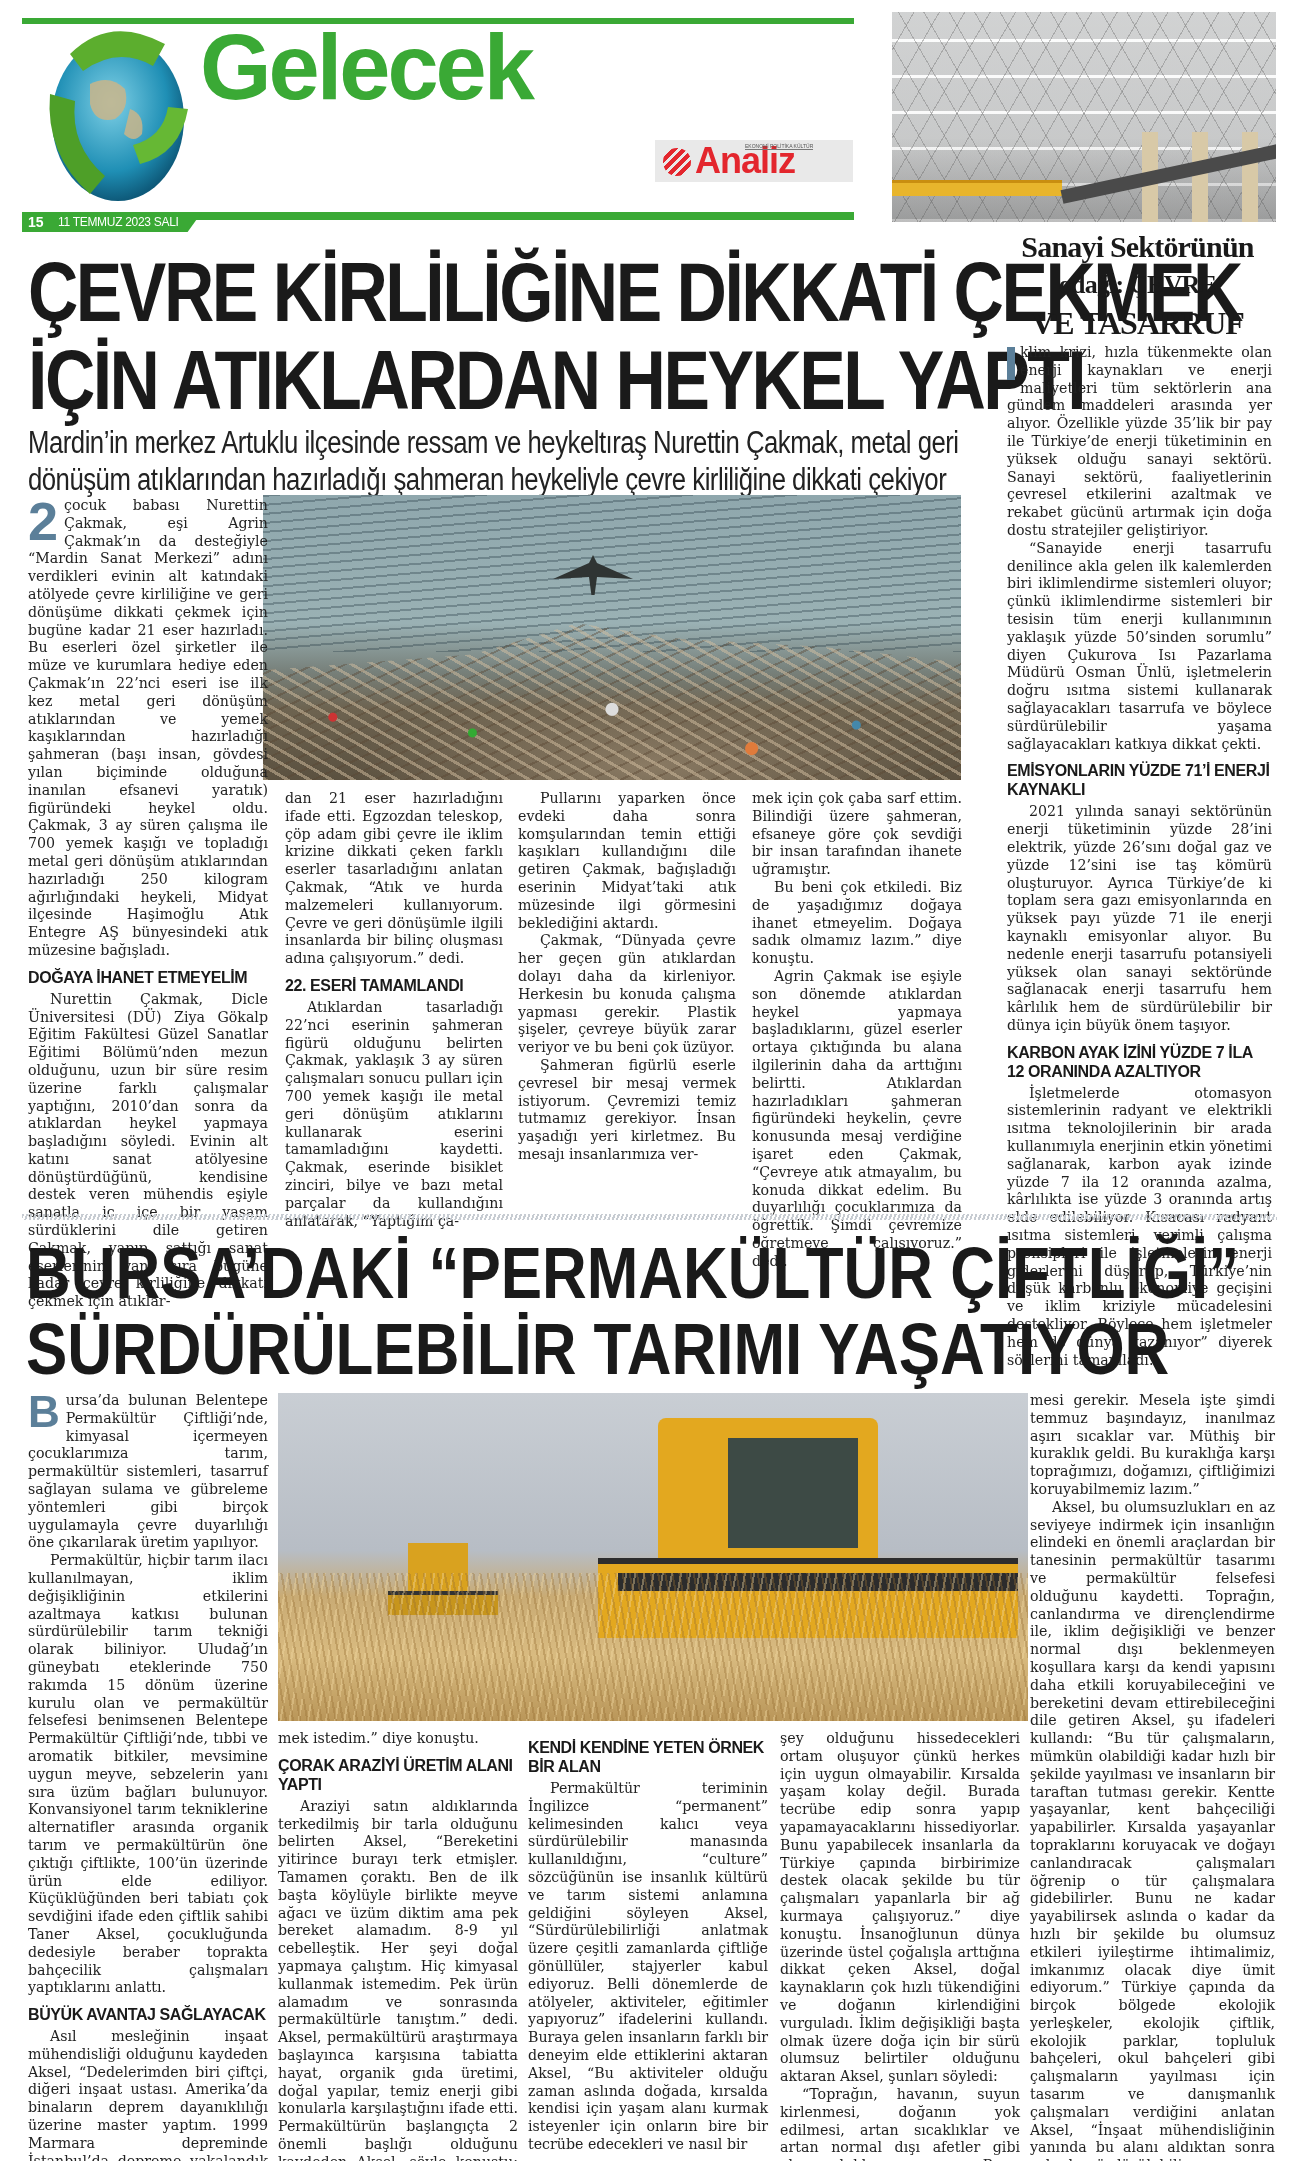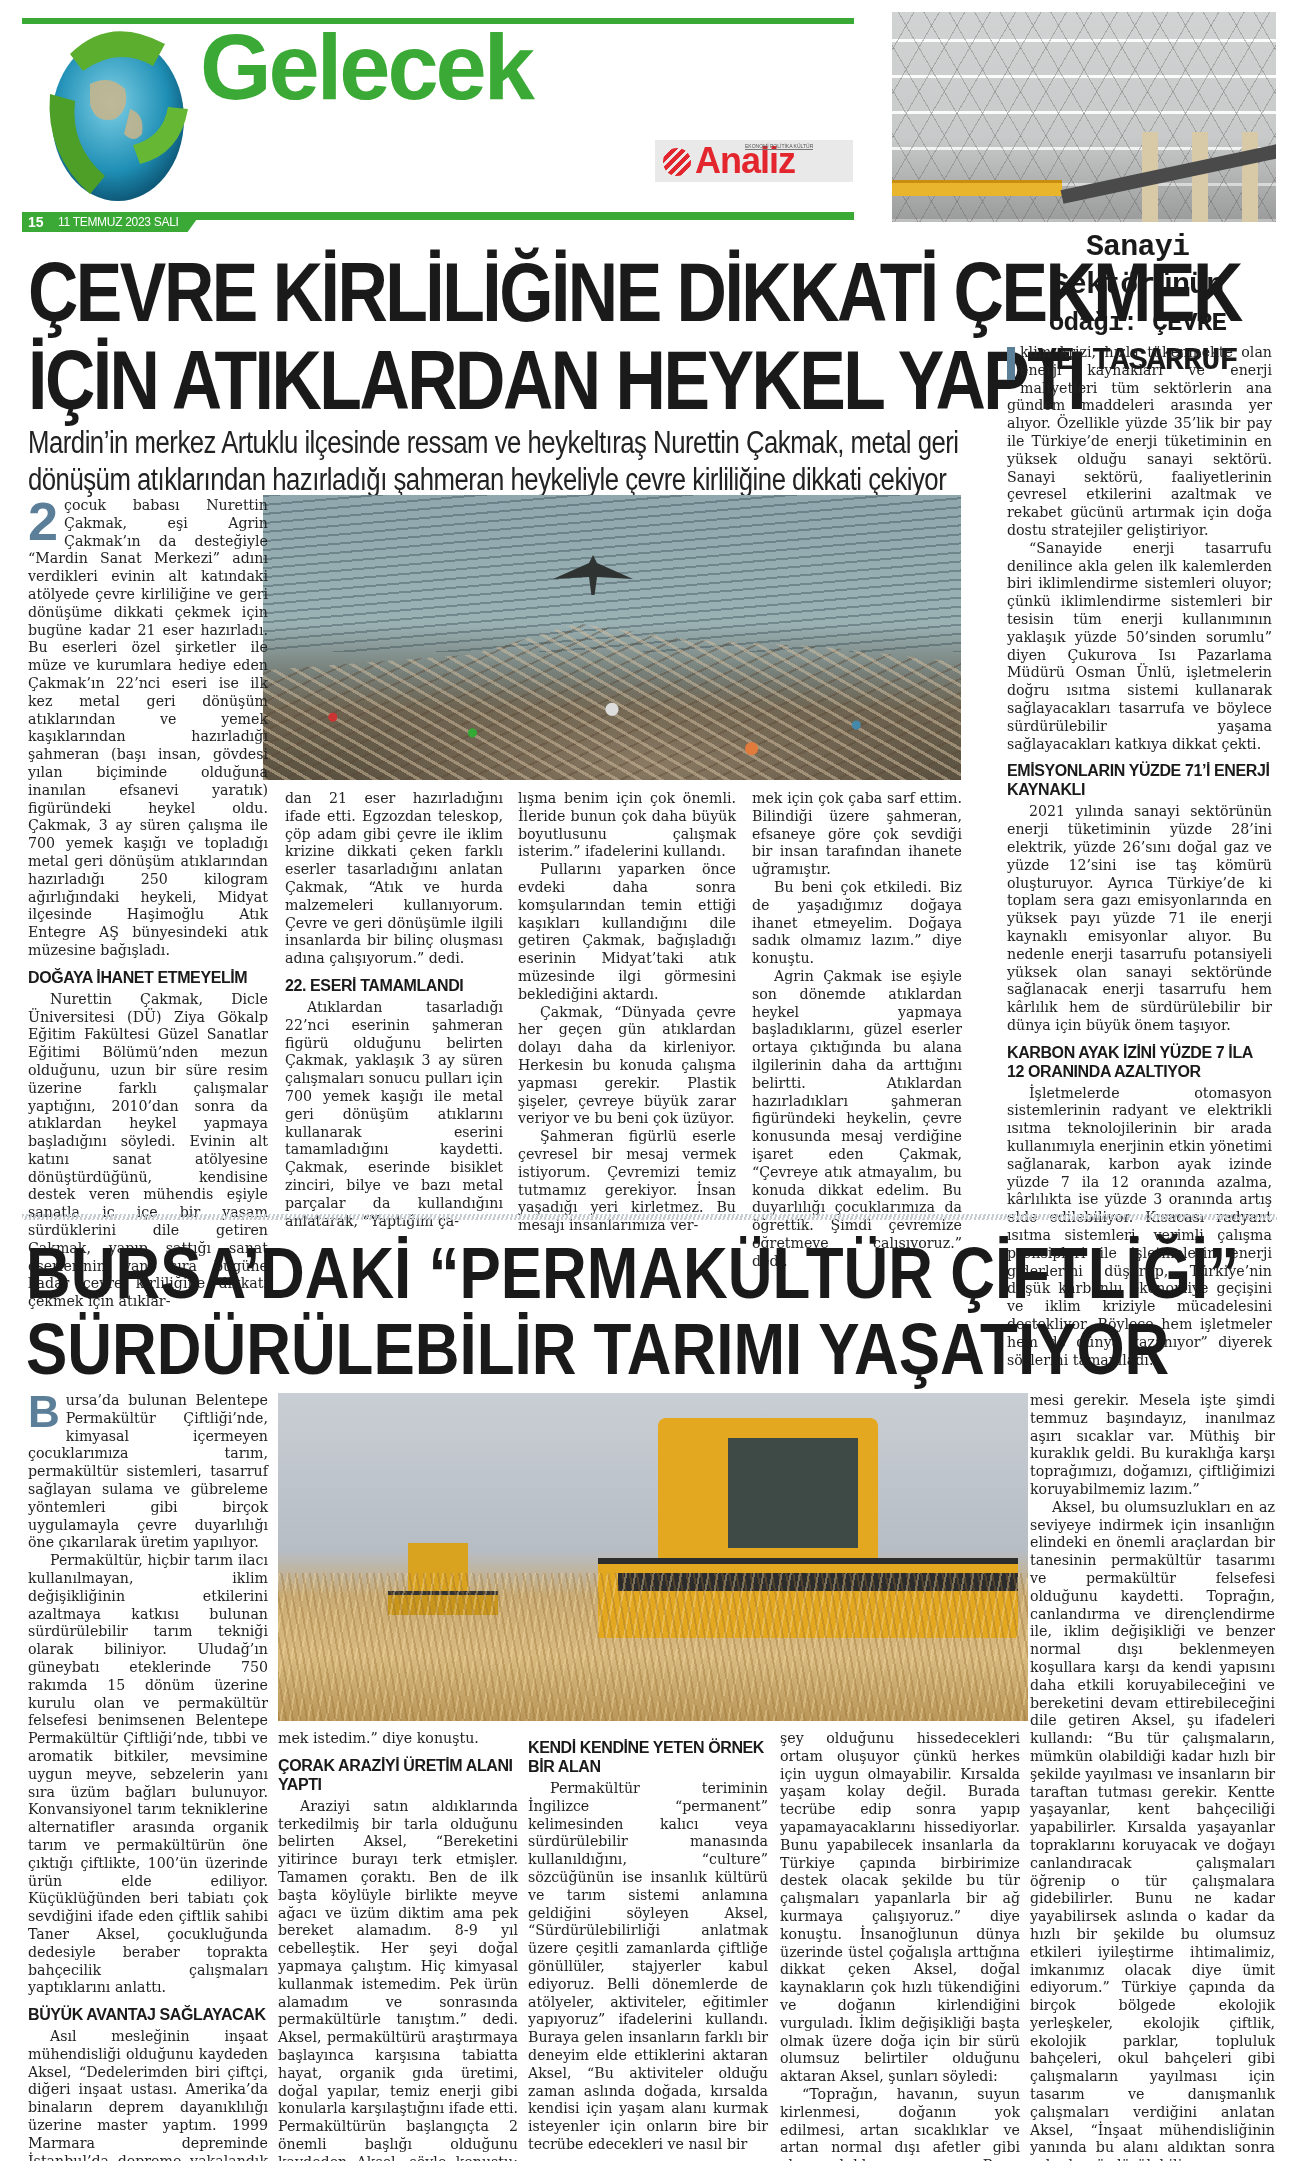--- a/index.html
+++ b/index.html
@@ -54,21 +54,21 @@
       radial-gradient(circle at 10% 60%, #c33 0 4px, transparent 5px),
       radial-gradient(circle at 30% 70%, #3a3 0 4px, transparent 5px),
       radial-gradient(circle at 50% 55%, #ddd 0 6px, transparent 7px),
       radial-gradient(circle at 70% 80%, #e07b3b 0 6px, transparent 7px),
       radial-gradient(circle at 85% 65%, #48a 0 4px, transparent 5px),
       repeating-linear-gradient(30deg, rgba(210,190,160,.5) 0 3px, transparent 3px 11px),
       repeating-linear-gradient(-25deg, rgba(90,70,50,.4) 0 2px, transparent 2px 13px);
       clip-path: polygon(0 30%, 30% 20%, 45% 0, 60% 10%, 80% 15%, 100% 25%, 100% 100%, 0 100%); }
 
   
-  .side-head { position: absolute; left: 1005px; top: 228px; width: 265px; text-align: center; font-family: Liberation Mono, monospace; color: #1a1a1a; }
+  .side-head { position: absolute; left: 1005px; top: 228px; width: 265px; text-align: center; font-family: Liberation Serif, serif; color: #1a1a1a; }
   .side-head .a { display:block; font-size: 30px; line-height: 38px; letter-spacing: -0.8px; }
   .side-head .b { display:block; font-size: 26px; line-height: 38px; letter-spacing: -0.8px; }
   .side-head .b strong, .side-head .c { font-weight: bold; }
   .side-head .c { display:block; font-size: 32px; line-height: 38px; letter-spacing: -1px; }
 
   .dropcap-i { float:left; width: 8px; height: 33px; background: #5b7f99; margin: 3px 5px 0 0; }
 
   .divider { position: absolute; left: 22px; width: 1255px; height: 6px; background: repeating-linear-gradient(110deg, #c7ccd2 0 2px, transparent 2px 4px); }
 
   
@@ -148,21 +148,20 @@
     <p>Nurettin Çakmak, Dicle Üniversitesi (DÜ) Ziya Gökalp Eğitim Fakültesi Güzel Sanatlar Eğitimi Bölümü’nden mezun olduğunu, uzun bir süre resim üzerine farklı çalışmalar yaptığını, 2010’dan sonra da atıklardan heykel yapmaya başladığını söyledi. Evinin alt katını sanat atölyesine dönüştürdüğünü, kendisine destek veren mühendis eşiyle sanatla iç içe bir yaşam sürdüklerini dile getiren Çakmak, yapıp sattığı sanat eserlerinin yanı sıra bugüne kadar çevre kirliliğine dikkati çekmek için atıklar-</p>
   </div>
 
   <div class="col" style="left:285px; top:790px; width:218px;">
     <p class="noind">dan 21 eser hazırladığını ifade etti. Egzozdan teleskop, çöp adam gibi çevre ile iklim krizine dikkati çeken farklı eserler tasarladığını anlatan Çakmak, “Atık ve hurda malzemeleri kullanıyorum. Çevre ve geri dönüşümle ilgili insanlarda bir bilinç oluşması adına çalışıyorum.” dedi.</p>
     <div class="sub">22. ESERİ TAMAMLANDI</div>
     <p>Atıklardan tasarladığı 22’nci eserinin şahmeran figürü olduğunu belirten Çakmak, yaklaşık 3 ay süren çalışmaları sonucu pulları için 700 yemek kaşığı ile metal geri dönüşüm atıklarını kullanarak eserini tamamladığını kaydetti. Çakmak, eserinde bisiklet zinciri, bilye ve bazı metal parçalar da kullandığını anlatarak, “Yaptığım ça-</p>
   </div>
 
   <div class="col" style="left:518px; top:790px; width:218px;">
-    <p class="noind">lışma benim için çok önemli. İleride bunun çok daha büyük boyutlusunu çalışmak isterim.” ifadelerini kullandı.</p>
     <p>Pullarını yaparken önce evdeki daha sonra komşularından temin ettiği kaşıkları kullandığını dile getiren Çakmak, bağışladığı eserinin Midyat’taki atık müzesinde ilgi görmesini beklediğini aktardı.</p>
     <p>Çakmak, “Dünyada çevre her geçen gün atıklardan dolayı daha da kirleniyor. Herkesin bu konuda çalışma yapması gerekir. Plastik şişeler, çevreye büyük zarar veriyor ve bu beni çok üzüyor.</p>
     <p>Şahmeran figürlü eserle çevresel bir mesaj vermek istiyorum. Çevremizi temiz tutmamız gerekiyor. İnsan yaşadığı yeri kirletmez. Bu mesajı insanlarımıza ver-</p>
   </div>
 
   <div class="col" style="left:752px; top:790px; width:210px;">
     <p class="noind">mek için çok çaba sarf ettim. Bilindiği üzere şahmeran, efsaneye göre çok sevdiği bir insan tarafından ihanete uğramıştır.</p>
     <p>Bu beni çok etkiledi. Biz de yaşadığımız doğaya ihanet etmeyelim. Doğaya sadık olmamız lazım.” diye konuştu.</p>
     <p>Agrin Çakmak ise eşiyle son dönemde atıklardan heykel yapmaya başladıklarını, güzel eserler ortaya çıktığında bu alana ilgilerinin daha da arttığını belirtti. Atıklardan hazırladıkları şahmeran figüründeki heykelin, çevre konusunda mesaj verdiğine işaret eden Çakmak, “Çevreye atık atmayalım, bu konuda dikkat edelim. Bu duyarlılığı çocuklarımıza da öğrettik. Şimdi çevremize öğretmeye çalışıyoruz.” dedi.</p>
   </div>

